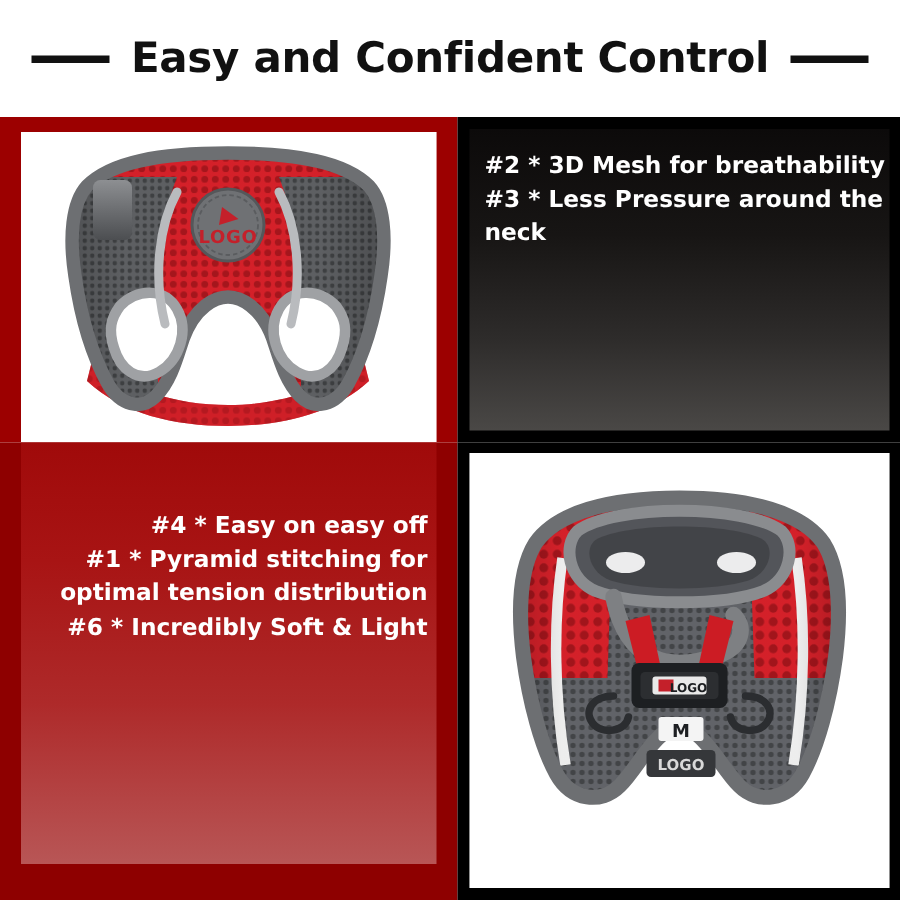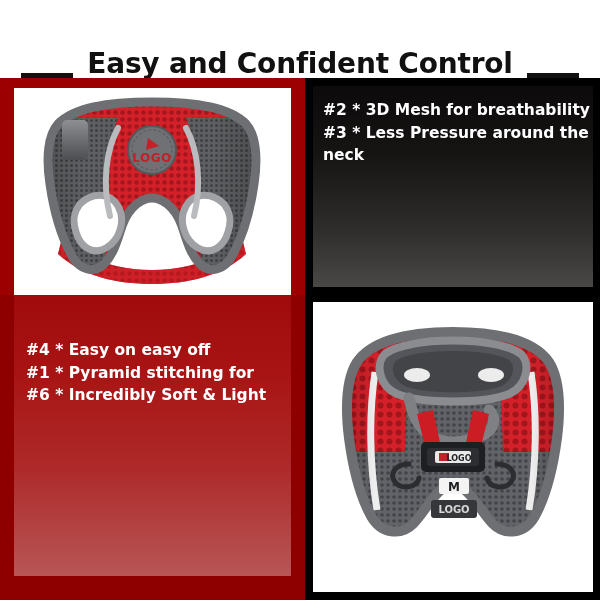--- a/index.html
+++ b/index.html
@@ -15,21 +15,21 @@
     font-family: "DejaVu Sans", "Liberation Sans", sans-serif;
     overflow: hidden;
   }
 
   
   .header {
     position: absolute;
     left: 0; top: 0;
     width: 600px; height: 78px;
     display: flex;
-    align-items: flex-end;
+    align-items: center;
     justify-content: center;
     background: #ffffff;
   }
   .rule {
     height: 5px;
     background: #111111;
     flex: 0 0 auto;
   }
   .rule-left { width: 52px; margin-right: 14px; }
   .rule-right { width: 52px; margin-left: 14px; }
@@ -75,20 +75,21 @@
     height: 100%;
     background: linear-gradient(to bottom, #0c0a0a 0%, #171514 35%, #2e2c2b 70%, #4a4846 100%);
     box-sizing: border-box;
     padding: 13px 8px 0 10px;
   }
 
   
   .card-red {
     background: #8e0000;
     padding: 0 14px 24px 14px;
+    text-align: right;
   }
   .card-red .inner {
     width: 100%;
     height: 100%;
     background: linear-gradient(to bottom, #a00a0a 0%, #a81414 28%, #ae2a2a 62%, #b85656 100%);
     box-sizing: border-box;
     padding: 44px 6px 0 12px;
   }
 
   
@@ -208,20 +209,21 @@
       <div class="feat-line">#2 * 3D Mesh for breathability</div>
       <div class="feat-line">#3 * Less Pressure around the</div>
       <div class="feat-line">neck</div>
     </div>
   </div>
 
   <div class="quad q-bl card-red">
     <div class="inner">
       <div class="feat-line">#4 * Easy on easy off</div>
       <div class="feat-line">#1 * Pyramid stitching for</div>
+      <div class="feat-line">optimal tension distribution</div>
       <div class="feat-line">#6 * Incredibly Soft &amp; Light</div>
     </div>
   </div>
 
   <div class="quad q-br frame-black">
     <div class="plate">
       <svg class="photo-svg" viewBox="0 0 280 290" preserveAspectRatio="xMidYMid meet">
         <defs>
           <pattern id="meshRed2" width="9" height="9" patternUnits="userSpaceOnUse">
             <rect width="9" height="9" fill="#d8212a"></rect>

